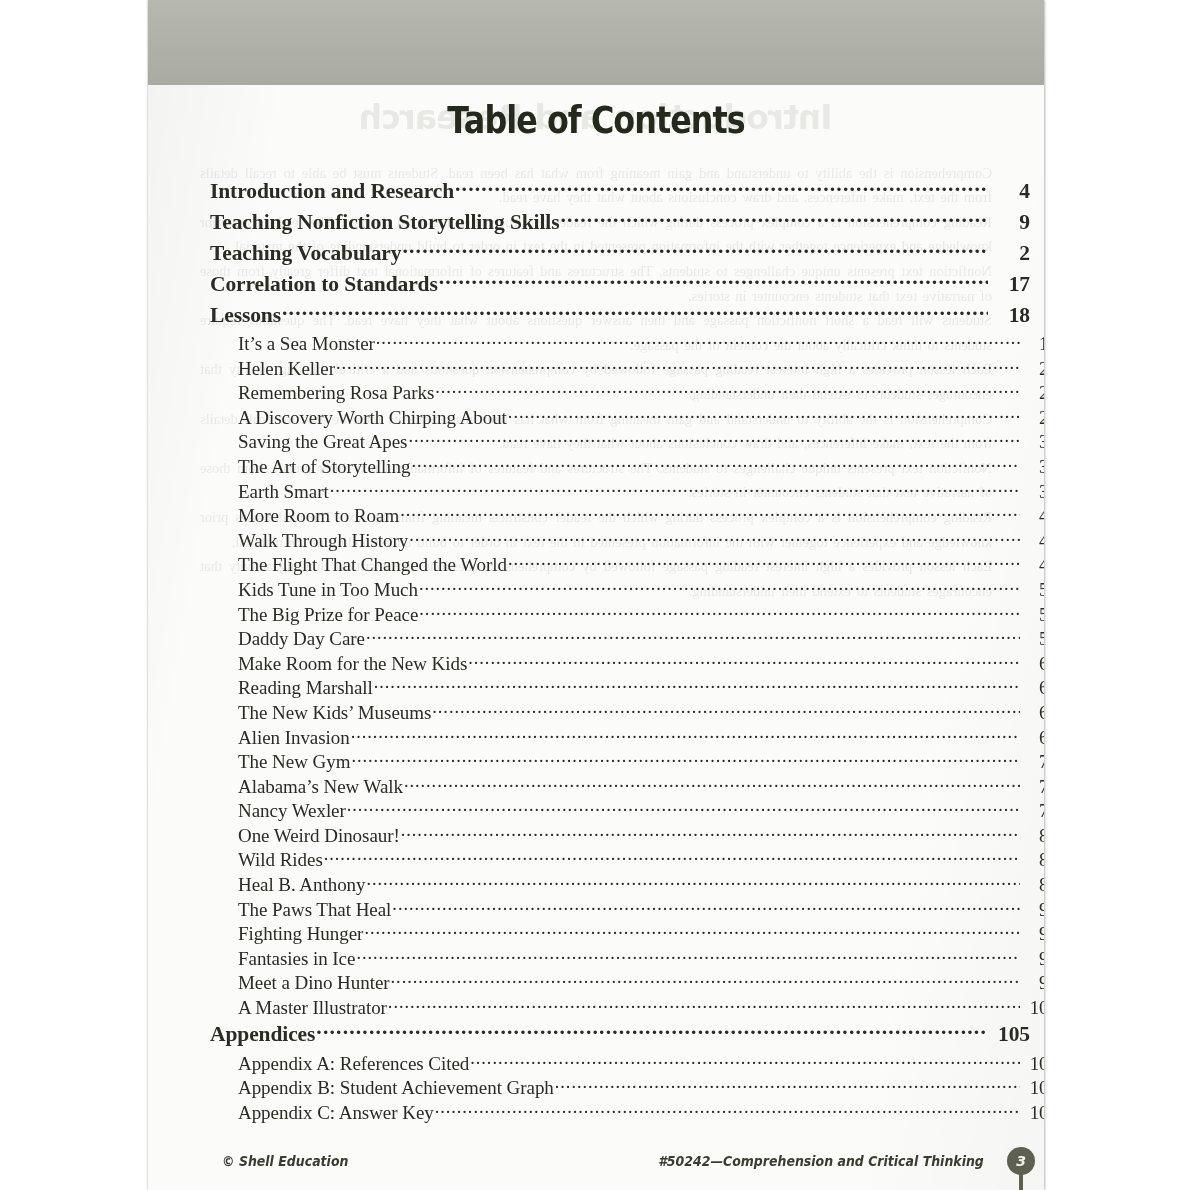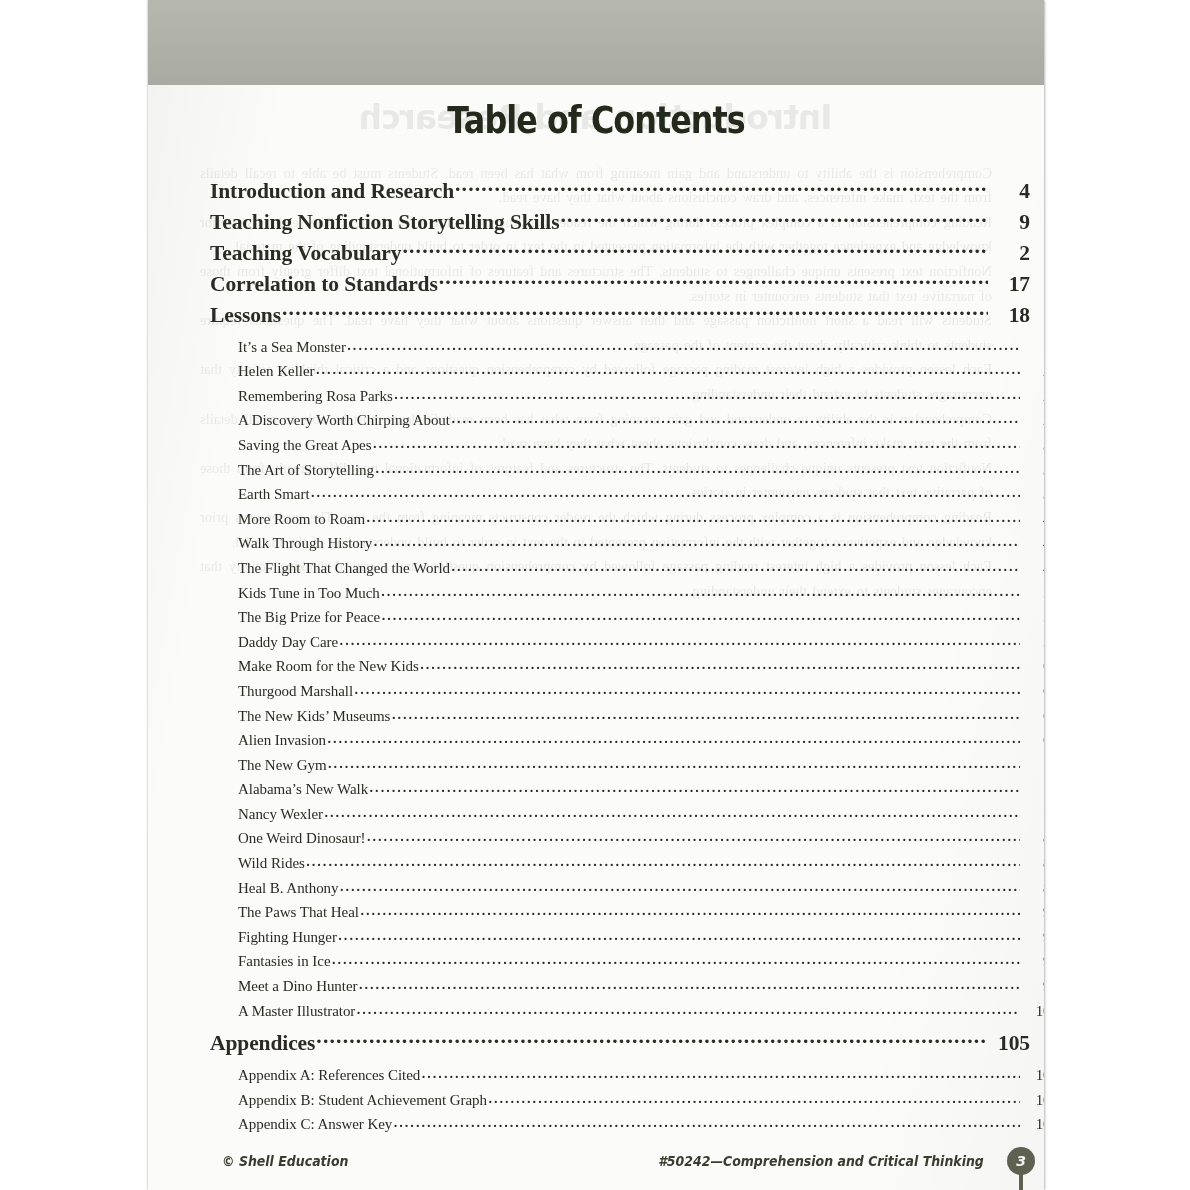--- a/index.html
+++ b/index.html
@@ -154,35 +154,34 @@
   }
   .toc-row.level-main .toc-leader::after {
     font-size: 21.5px;
     letter-spacing: 1.2px;
     bottom: 1px;
   }
   .toc-row.level-main .toc-page { min-width: 40px; }
 
   
   .toc-row.level-sub {
-    font-size: 15px;
+    font-size: 19px;
     font-weight: normal;
     height: 24.6px;
     padding-left: 28px;
     letter-spacing: -0.05px;
-    align-items: flex-end;
   }
   .toc-row.level-sub .toc-leader::after {
     font-size: 18.3px;
     letter-spacing: 0.95px;
     bottom: 1px;
   }
   .toc-row.level-sub .toc-page { min-width: 36px; }
 
-  .gap-before { margin-top: 9px; }
+  .gap-before { }
 
   
   #footer {
     position: absolute;
     left: 12px;
     top: 1149px;
     width: 896px;
     height: 34px;
   }
   #footer-copyright {
@@ -359,21 +358,21 @@
           <span class="toc-label">Daddy Day Care</span>
           <span class="toc-leader"></span>
           <span class="toc-page">57</span>
         </div>
         <div class="toc-row level-sub">
           <span class="toc-label">Make Room for the New Kids</span>
           <span class="toc-leader"></span>
           <span class="toc-page">60</span>
         </div>
         <div class="toc-row level-sub">
-          <span class="toc-label">Thurgood Marshall</span>
+          <span class="toc-label">Reading Marshall</span>
           <span class="toc-leader"></span>
           <span class="toc-page">63</span>
         </div>
         <div class="toc-row level-sub">
           <span class="toc-label">The New Kids’ Museums</span>
           <span class="toc-leader"></span>
           <span class="toc-page">66</span>
         </div>
         <div class="toc-row level-sub">
           <span class="toc-label">Alien Invasion</span>

